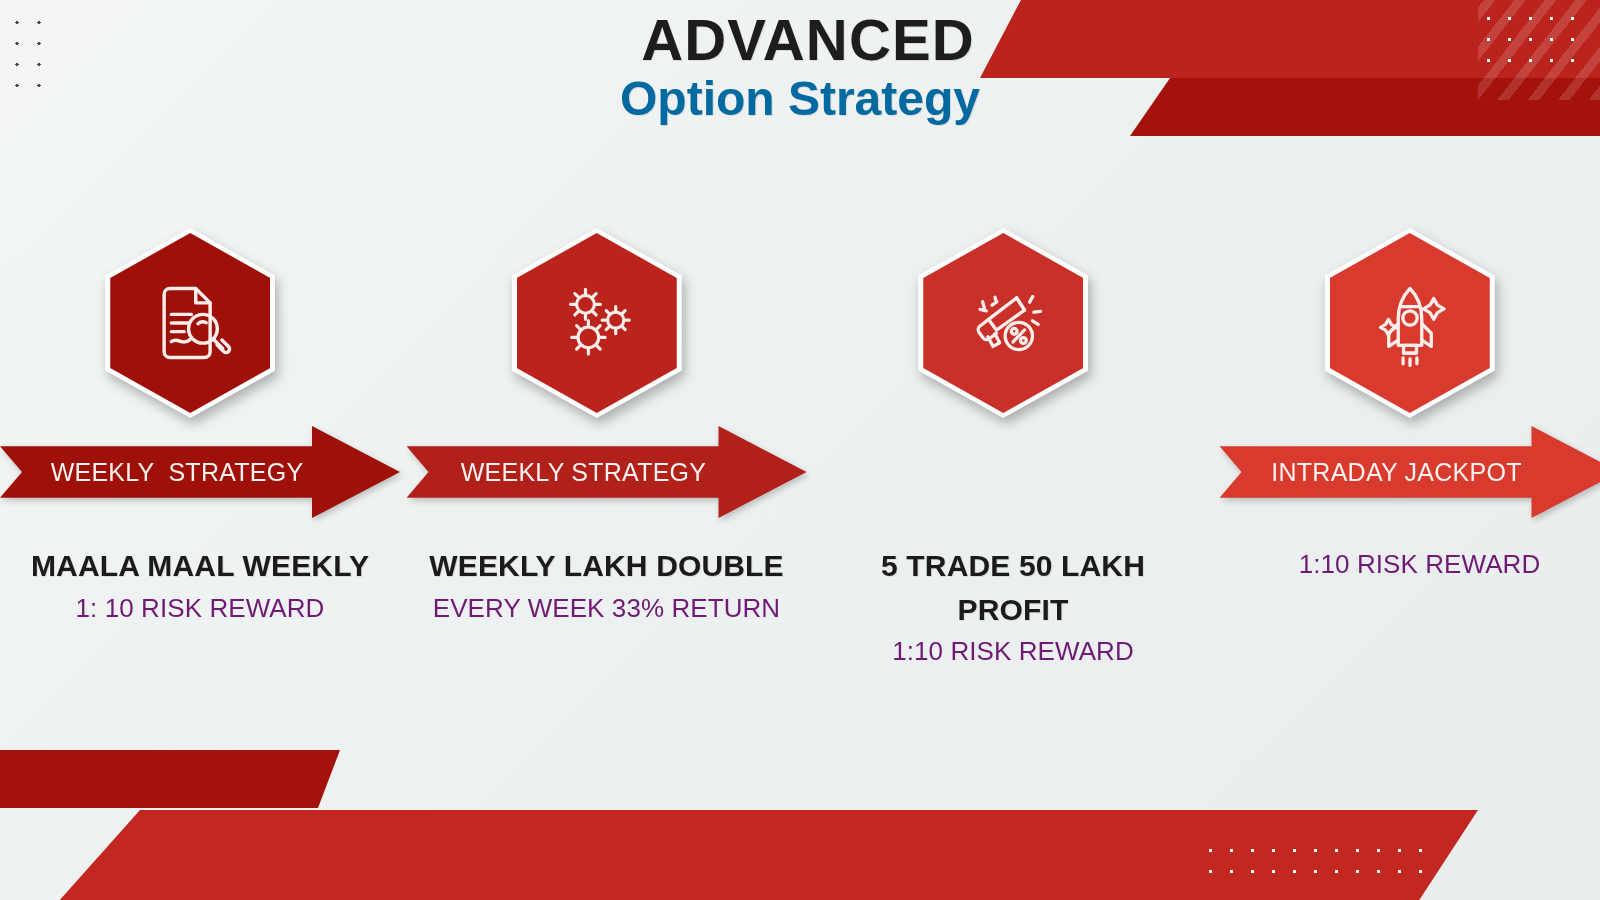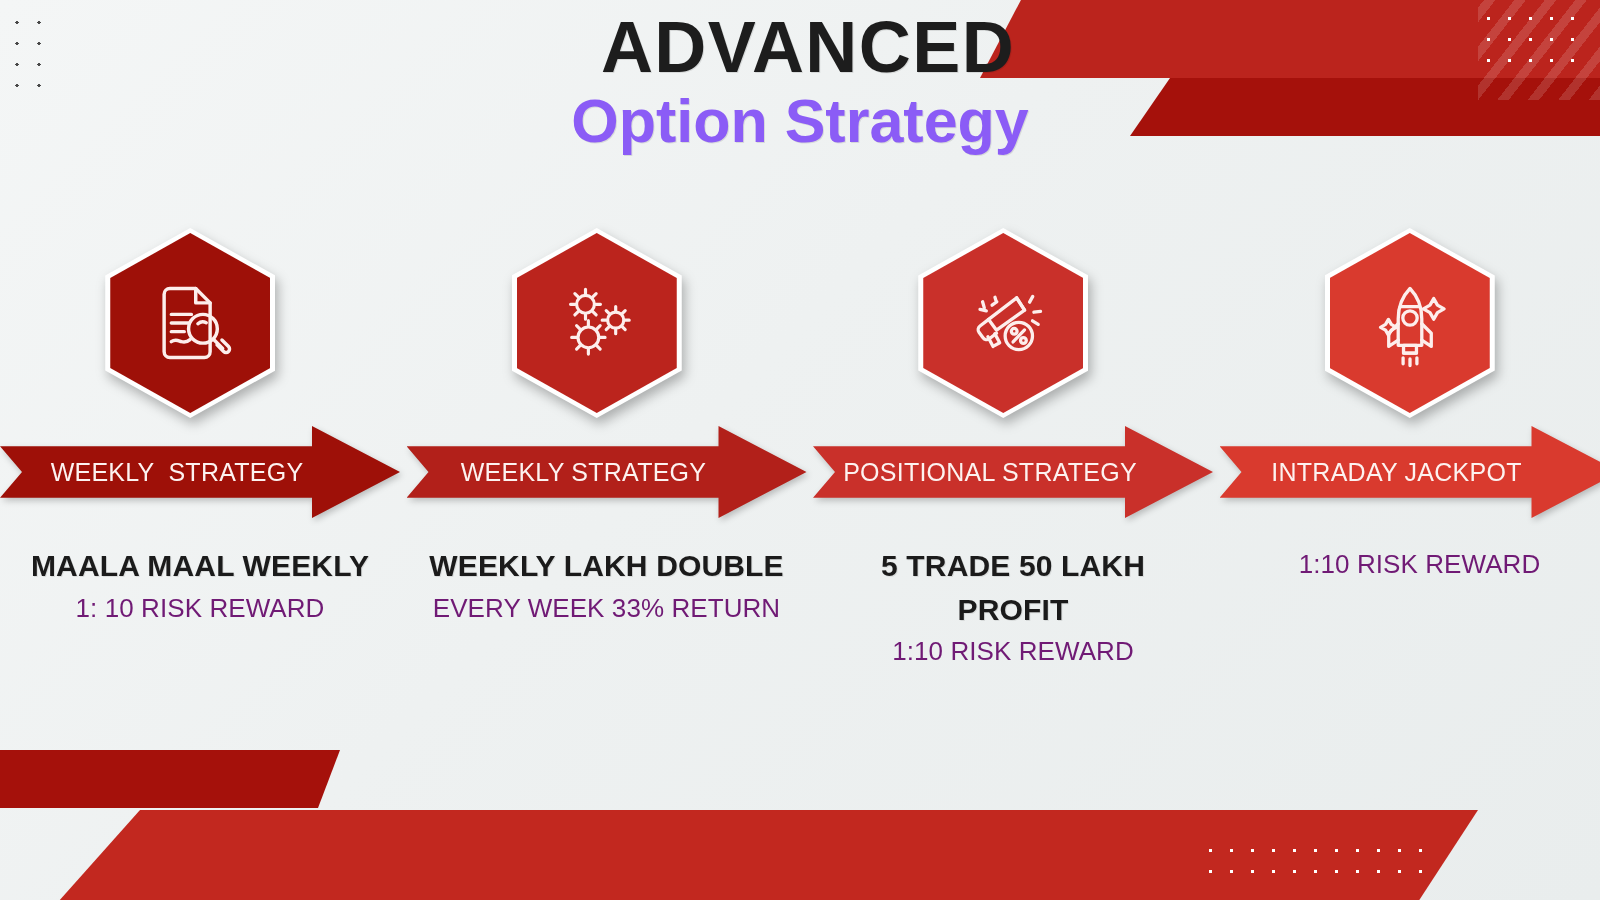--- a/index.html
+++ b/index.html
@@ -59,25 +59,25 @@
   }
   .dots-br{
     position:absolute; bottom:12px; right:160px; width:240px; height:48px;
     background-image:radial-gradient(#ffffff 1.7px, transparent 1.8px);
     background-size:21px 21px;
   }
 
   
   .header{ position:absolute; top:10px; left:0; width:1600px; text-align:center; z-index:5;}
   .title-1{
-    font-size:72px; font-weight:700; letter-spacing:.02em; color:#1d1d1d;
+    font-size:58px; font-weight:700; letter-spacing:.02em; color:#1d1d1d;
     line-height:1.05; text-shadow:1px 1px 0 rgba(0,0,0,.10);padding-left:16px;
   }
   .title-2{
-    font-size:61px; font-weight:700; color:#8b5cf6; line-height:1.18;
+    font-size:48px; font-weight:700; color:#0369a1; line-height:1.18;
     text-shadow:1px 1px 0 rgba(0,0,0,.10);
   }
 
   
   .cols{
     position:absolute; top:228px; left:0; width:1600px; height:560px;
     display:flex; z-index:4;gap:26px;
   }
   .col{ width:400px; position:relative; }
 
@@ -226,24 +226,20 @@
             <path d="M50.5 17.5l2.2-4M53.5 24.5l4.6-.6M52.5 30.5l4 2.4"></path>
             <path d="M16 22.5l4.4 1M17.8 17.2l1.2 4.3M24.4 19.6l3.3-2.4M26.4 14.1l1 3.4"></path>
             <circle cx="43" cy="41" r="9.5"></circle>
             <circle cx="39.8" cy="37.8" r="2"></circle>
             <circle cx="46.2" cy="44.2" r="2"></circle>
             <path d="M47 36.8l-8 8.4"></path>
           </svg>
         </div>
       </div>
     </div>
-    <div class="arrow">
-      <div class="shape" style="background: rgb(201, 48, 42);"></div>
-      <span class="lbl">POSITIONAL STRATEGY</span>
-    </div>
     <div class="card-text">
       <div class="card-title">5 TRADE 50 LAKH PROFIT</div>
       <div class="card-sub">1:10 RISK REWARD</div>
     </div>
   </div>
 
   <div class="col">
     <div class="hex-wrap">
       <div class="hex">
         <div class="outer"></div>

